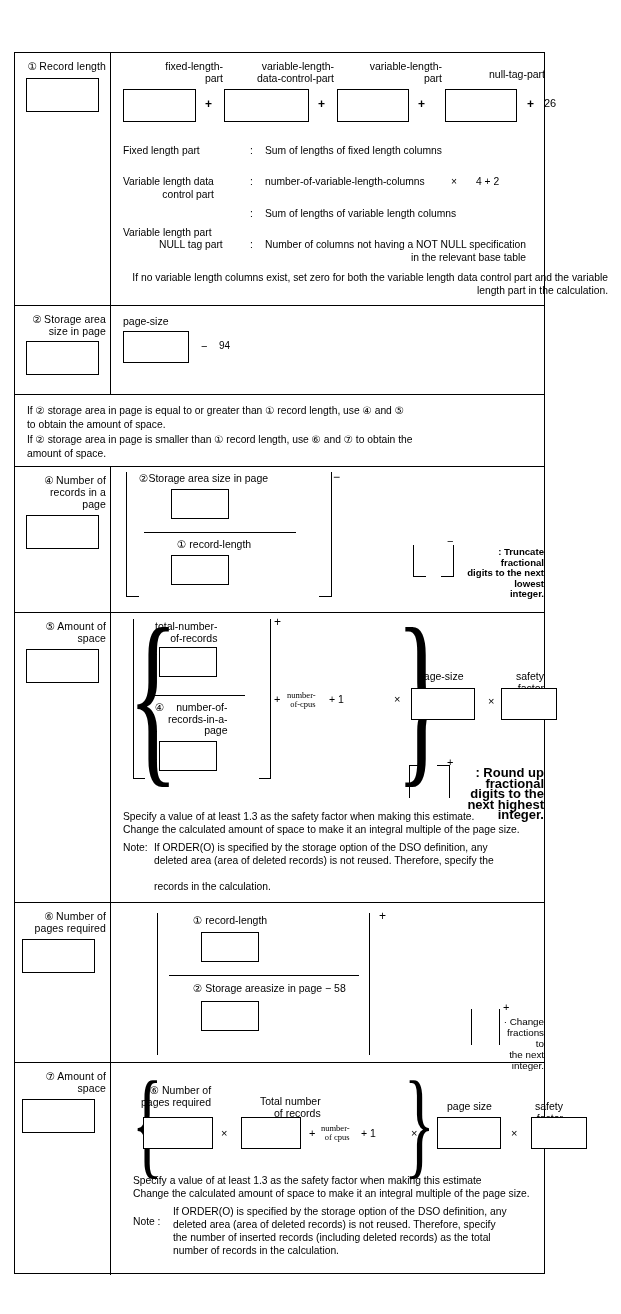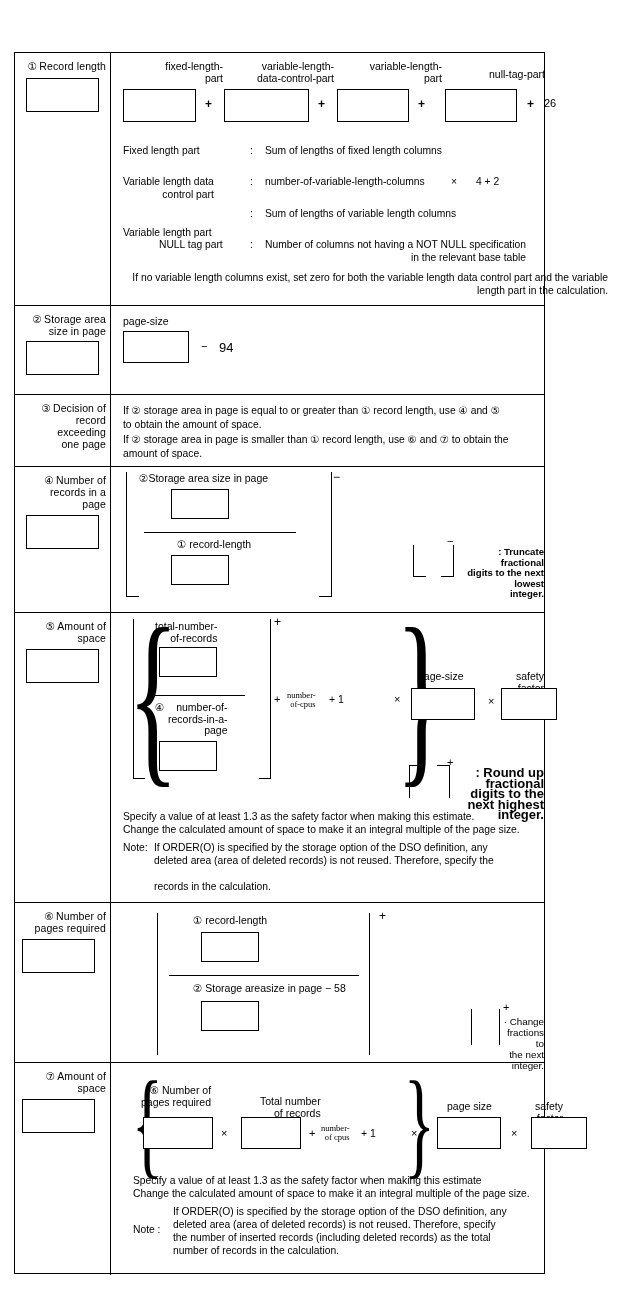--- a/index.html
+++ b/index.html
@@ -99,33 +99,25 @@
       <div class="lbl">
         <span class="cnum">②</span><span style="white-space:pre-line;">Storage area
 size in page</span>
       </div>
       <div class="ebox lbox" style="margin-top:4px;"></div>
     </div>
     <div class="rcol">
       <div class="abs cap" style="left:12px;top:10px;">page-size</div>
       <div class="ebox abs" style="left:12px;top:25px;width:66px;height:32px;"></div>
       <div class="abs" style="left:90px;top:34px;font-size:11px;">−</div>
-      <div class="abs" style="left:108px;top:34px;font-size:13px;">94</div>
+      <div class="abs" style="left:108px;top:34px;font-size:10px;">94</div>
     </div>
   </div>
 
   <div class="row" style="height:72px;">
-    <div class="lcol">
-      <div class="lbl">
-        <span class="cnum">③</span><span style="white-space:pre-line;">Decision of
-record
-exceeding
-one page</span>
-      </div>
-    </div>
     <div class="rcol">
       <div class="abs txtline" style="left:12px;top:10px;">If ② storage area in page is equal to or greater than ① record length, use ④ and ⑤</div>
       <div class="abs txtline" style="left:12px;top:24px;">to obtain the amount of space.</div>
       <div class="abs txtline" style="left:12px;top:39px;">If ② storage area in page is smaller than ① record length, use ⑥ and ⑦ to obtain the</div>
       <div class="abs txtline" style="left:12px;top:53px;">amount of space.</div>
     </div>
   </div>
 
   <div class="row" style="height:146px;">
     <div class="lcol">
@@ -282,21 +274,21 @@
       <div class="abs cap" style="left:336px;top:38px;">page size</div>
       <div class="ebox abs" style="left:326px;top:54px;width:64px;height:32px;"></div>
 
       <div class="abs" style="left:400px;top:64px;font-size:11px;">×</div>
 
       <div class="abs cap" style="left:424px;top:38px;">safety factor</div>
       <div class="ebox abs" style="left:420px;top:54px;width:56px;height:32px;"></div>
 
       <div class="abs note" style="left:22px;top:112px;">Specify a value of at least 1.3 as the safety factor when making this estimate</div>
       <div class="abs note" style="left:22px;top:125px;">Change the calculated amount of space to make it an integral multiple of the page size.</div>
-      <div class="abs note" style="left:22px;top:161px;">Note :</div>
+      <div class="abs note" style="left:22px;top:153px;">Note :</div>
       <div class="abs note" style="left:62px;top:143px;">If ORDER(O) is specified by the storage option of the DSO definition, any</div>
       <div class="abs note" style="left:62px;top:156px;">deleted area (area of deleted records) is not reused.  Therefore, specify</div>
       <div class="abs note" style="left:62px;top:169px;">the number of    inserted records (including deleted records) as the total</div>
       <div class="abs note" style="left:62px;top:182px;">number of records in the    calculation.</div>
     </div>
   </div>
 
 </div>
 
 </body></html>

